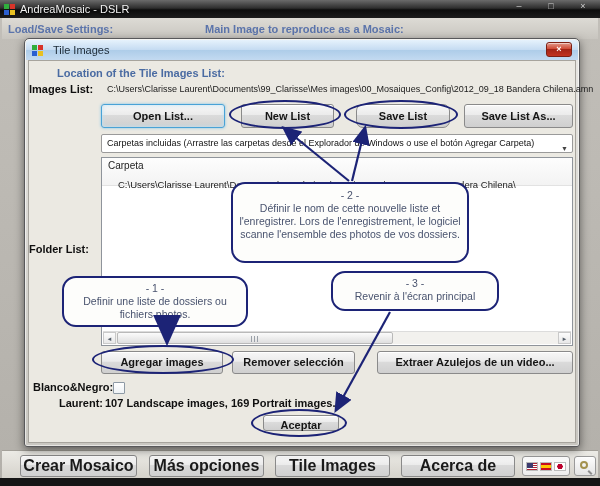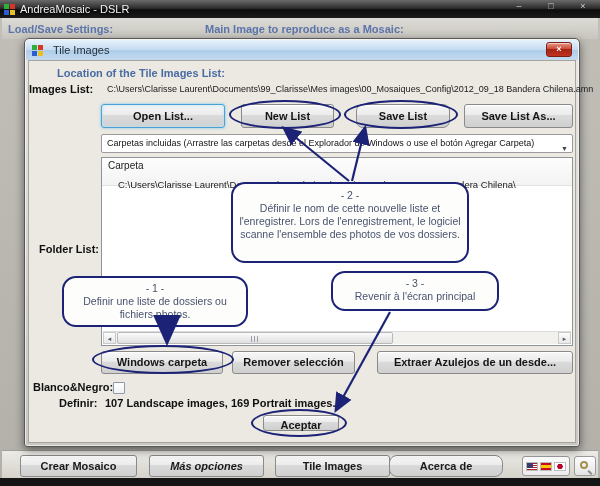--- a/index.html
+++ b/index.html
@@ -23,26 +23,26 @@
 
   #top-strip { position:absolute; left:2px; top:18px; width:596px; height:21px;
     background:linear-gradient(#dddbd5,#c8c5bf); }
   #hdr-left  { position:absolute; left:6px;  top:5px; font-size:11px; font-weight:bold; color:#5b74ab; }
   #hdr-right { position:absolute; left:203px; top:5px; font-size:11px; font-weight:bold; color:#5b74ab; }
 
   #main-toolbar { position:absolute; left:2px; top:450px; width:596px; height:28px;
     background:linear-gradient(#ecebe6,#d5d2cb); border-top:1px solid #a3a099; }
   .tb-btn { position:absolute; top:4px; height:22px; border:1px solid #8a8a8a; border-radius:3px;
     background:linear-gradient(#f8f8f8,#ebebeb 45%,#dadada 46%,#d0d0d0);
-    font-size:11px; font-weight:bold; color:#1a1a1a; text-align:center; line-height:20px;
+    font-size:16px; font-weight:bold; color:#1a1a1a; text-align:center; line-height:20px;
     box-shadow:inset 0 1px 0 #fff; cursor:default; }
   #tb-crear  { left:18px;  width:117px; }
-  #tb-mas    { left:147px; width:115px;font-style:italic; }
+  #tb-mas    { left:147px; width:115px; }
   #tb-tile   { left:273px; width:115px; }
-  #tb-acerca { left:387px; width:114px;border-radius:8px; }
+  #tb-acerca { left:399px; width:114px; }
   #tb-flags  { left:520px; top:5px; width:48px; height:20px; border:1px solid #9a9a9a; border-radius:3px;
     background:linear-gradient(#fdfdfd,#ececec); display:flex; align-items:center; justify-content:center; gap:2px; }
   .flag { display:inline-block; width:12px; height:9px; border:1px solid #bbb; }
   #flag-us { background:
       linear-gradient(#3c3b6e,#3c3b6e) no-repeat 0 0 / 6px 5px,
       repeating-linear-gradient(180deg,#b22234 0 1px,#fff 1px 2px); }
   #flag-es { background:linear-gradient(180deg,#c60b1e 0 26%,#ffc400 26% 74%,#c60b1e 74%); }
   #flag-jp { background:radial-gradient(circle at 50% 50%,#bc002d 0 2.6px,#fff 2.8px); }
   #tb-mag { left:572px; top:5px; width:22px; height:20px; border:1px solid #9a9a9a; border-radius:3px;
     background:linear-gradient(#fdfdfd,#e4e4e4); }
@@ -97,21 +97,21 @@
   #hscroll { position:absolute; left:1px; right:1px; bottom:1px; height:13px;
     background:#f2f1ee; border-top:1px solid #dcdcdc; }
   .sb-arrow { position:absolute; top:0; width:13px; height:12px; font-size:6px; color:#57606b;
     text-align:center; line-height:12px; background:linear-gradient(#fcfcfc,#e8e8e8); border:1px solid #c9c9c9; }
   #sb-left { left:0; } #sb-right { right:0; }
   #sb-thumb { position:absolute; left:14px; top:0; width:276px; height:12px;
     background:linear-gradient(#fbfbfb,#dfdfdf); border:1px solid #b9b9b9; border-radius:2px; }
   #sb-thumb::after { content:""; position:absolute; left:50%; top:3px; width:8px; height:6px; margin-left:-4px;
     background:repeating-linear-gradient(90deg,#9aa0a8 0 1px,transparent 1px 3px); }
 
-  #lbl-folder { left:0; top:182px; width:70px; text-align:right; }
+  #lbl-folder { left:0; top:182px; width:70px; }
 
   .row2 { top:290px; height:23px; line-height:21px; }
   #btn-agregar { left:72px;  width:122px; }
   #btn-remover { left:203px; width:123px; }
   #btn-extraer { left:348px; width:196px; }
 
   #lbl-bw { left:4px; top:320px; }
   #bw-check { position:absolute; left:84px; top:321px; width:12px; height:12px;
     border:1px solid #8e9aa5; background:linear-gradient(#fff,#eef2f5); border-radius:1px; }
   #lbl-estado { left:30px; top:336px; }
@@ -207,28 +207,28 @@
         <div id="list-row">C:\Users\Clarisse Laurent\Documents\99_Clarisse\Mes images\2012_09_18 Bandera Chilena\</div>
         <div id="hscroll">
           <span class="sb-arrow" id="sb-left">◄</span>
           <span id="sb-thumb"></span>
           <span class="sb-arrow" id="sb-right">►</span>
         </div>
       </div>
 
       <div class="lbl" id="lbl-folder">Folder List:</div>
 
-      <div class="w7btn row2" id="btn-agregar">Windows carpeta</div>
+      <div class="w7btn row2" id="btn-agregar">Agregar images</div>
       <div class="w7btn row2" id="btn-remover">Remover selección</div>
-      <div class="w7btn row2" id="btn-extraer">Extraer Azulejos de un desde...</div>
+      <div class="w7btn row2" id="btn-extraer">Extraer Azulejos de un video...</div>
 
       <div class="lbl" id="lbl-bw">Blanco&amp;Negro:</div>
       <div id="bw-check"></div>
 
-      <div class="lbl" id="lbl-estado">Definir:</div>
+      <div class="lbl" id="lbl-estado">Laurent:</div>
       <div id="estado-value">107 Landscape images, 169 Portrait images.</div>
 
       <div class="w7btn" id="btn-aceptar">Aceptar</div>
     </div>
   </div>
 
   <div class="oval" id="oval-new"></div>
   <div class="oval" id="oval-save"></div>
   <div class="oval" id="oval-agregar"></div>
   <div class="oval" id="oval-aceptar"></div>

